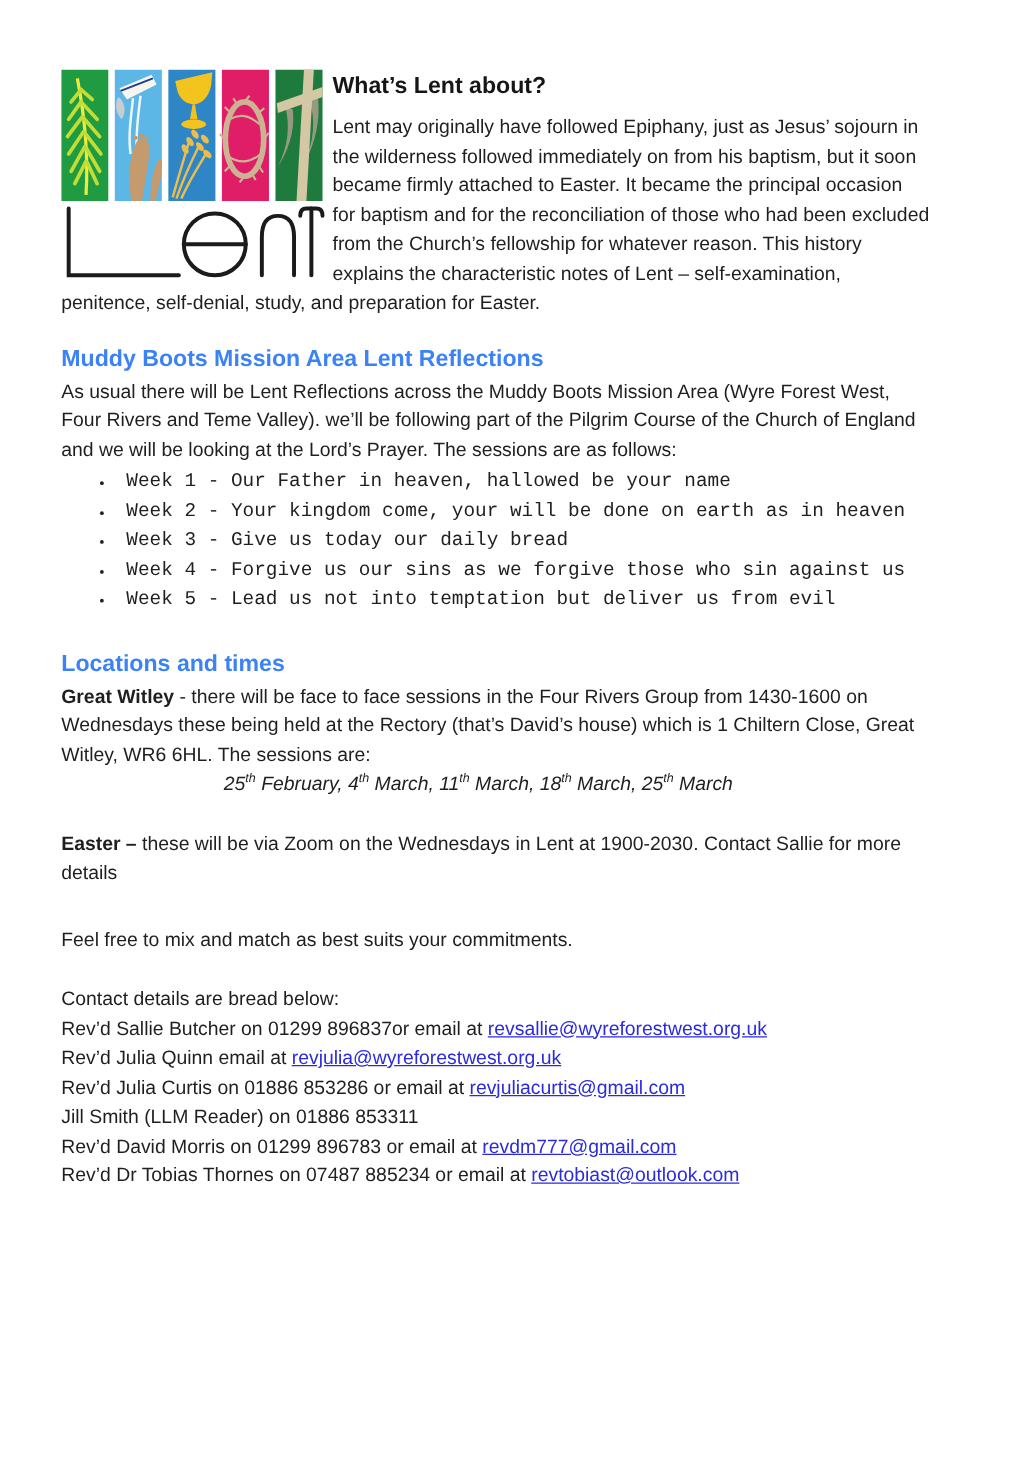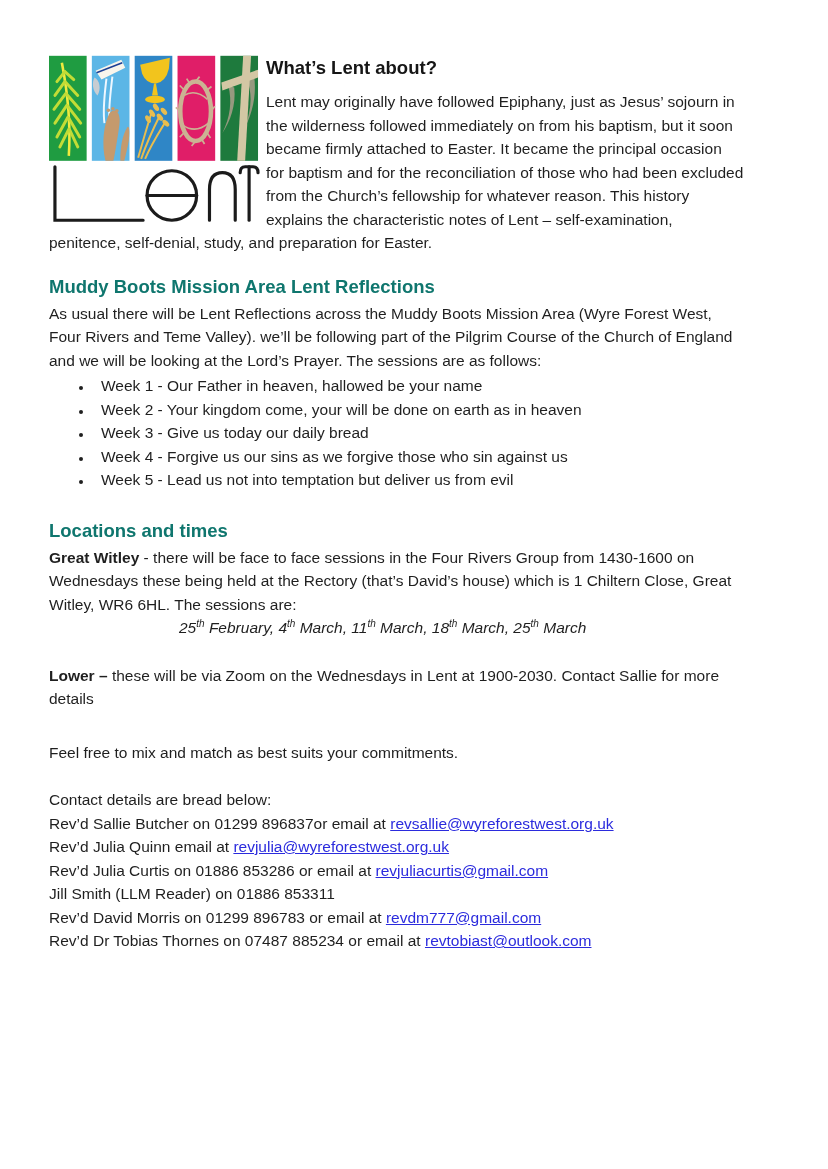--- a/index.html
+++ b/index.html
@@ -6,26 +6,26 @@
   .page {
     position:relative; width:792px; height:1169px; box-sizing:border-box;
     padding:55px 48px 0 49px; background:#ffffff;
     font-family:"Liberation Sans", sans-serif;
     font-size:15.5px; line-height:23.5px; color:#1f1f1f;
     overflow:hidden;
   }
   .logo { float:left; width:211px; height:172px; margin:0 6px 4px 0; }
   .logo svg { display:block; width:211px; height:172px; }
   h1 { font-size:18.5px; line-height:25px; margin:0 0 10px; font-weight:bold; color:#161616; }
-  h2 { font-size:18.5px; line-height:25px; margin:19px 0 3px; font-weight:bold; color:#0f766e; }
+  h2 { font-size:18.5px; line-height:25px; margin:19px 0 3px; font-weight:bold; color:#3b82f6; }
   h2.loc { margin-top:26px; }
   p { margin:0; }
   b  { font-weight:bold; }
   ul { margin:2px 0 0; padding:0 0 0 44px; list-style:disc; }
-  li { padding-left:8px; }
+  li { padding-left:8px;font-family:Liberation Mono, monospace; }
   li::marker { font-size:12px; }
   .dates { margin:0 0 24px 130px; font-style:italic; }
   .dates sup { font-size:10px; line-height:0; vertical-align:super; }
   p.online { margin-bottom:17px; }
   .mix { margin-top:30px; }
   .contacts { margin-top:24px; }
   .c-row a, .contacts a { color:#2b2bdd; text-decoration:underline; }
 </style>
 </head>
 <body>
@@ -141,21 +141,21 @@
     <li>Week 5 - Lead us not into temptation but deliver us from evil</li>
   </ul>
 
   <h2 class="loc">Locations and times</h2>
   <p><b>Great Witley</b><span> - there will be face to face sessions in the Four Rivers Group from 1430-1600 on Wednesdays these being held at the Rectory (that’s David’s house) which is 1 Chiltern Close, Great Witley, WR6 6HL. The sessions are:</span></p>
 
   <div class="dates">
     <span><span>25</span><sup>th</sup><span> February, </span></span><span><span>4</span><sup>th</sup><span> March, </span></span><span><span>11</span><sup>th</sup><span> March, </span></span><span><span>18</span><sup>th</sup><span> March, </span></span><span><span>25</span><sup>th</sup><span> March</span></span>
   </div>
 
-  <p class="online"><b>Lower –</b><span> these will be via Zoom on the Wednesdays in Lent at 1900-2030. Contact Sallie for more details</span></p>
+  <p class="online"><b>Easter –</b><span> these will be via Zoom on the Wednesdays in Lent at 1900-2030. Contact Sallie for more details</span></p>
 
 
   <p class="mix">Feel free to mix and match as best suits your commitments.</p>
 
   <div class="contacts">
     <div>Contact details are bread below:</div>
     <div class="c-row"><span>Rev’d Sallie Butcher on 01299 896837or email at </span><a href="#">revsallie@wyreforestwest.org.uk</a></div>
     <div class="c-row"><span>Rev’d Julia Quinn email at </span><a href="#">revjulia@wyreforestwest.org.uk</a></div>
     <div class="c-row"><span>Rev’d Julia Curtis on 01886 853286 or email at </span><a href="#">revjuliacurtis@gmail.com</a></div>
     <div class="c-row"><span>Jill Smith (LLM Reader) on 01886 853311</span></div>

